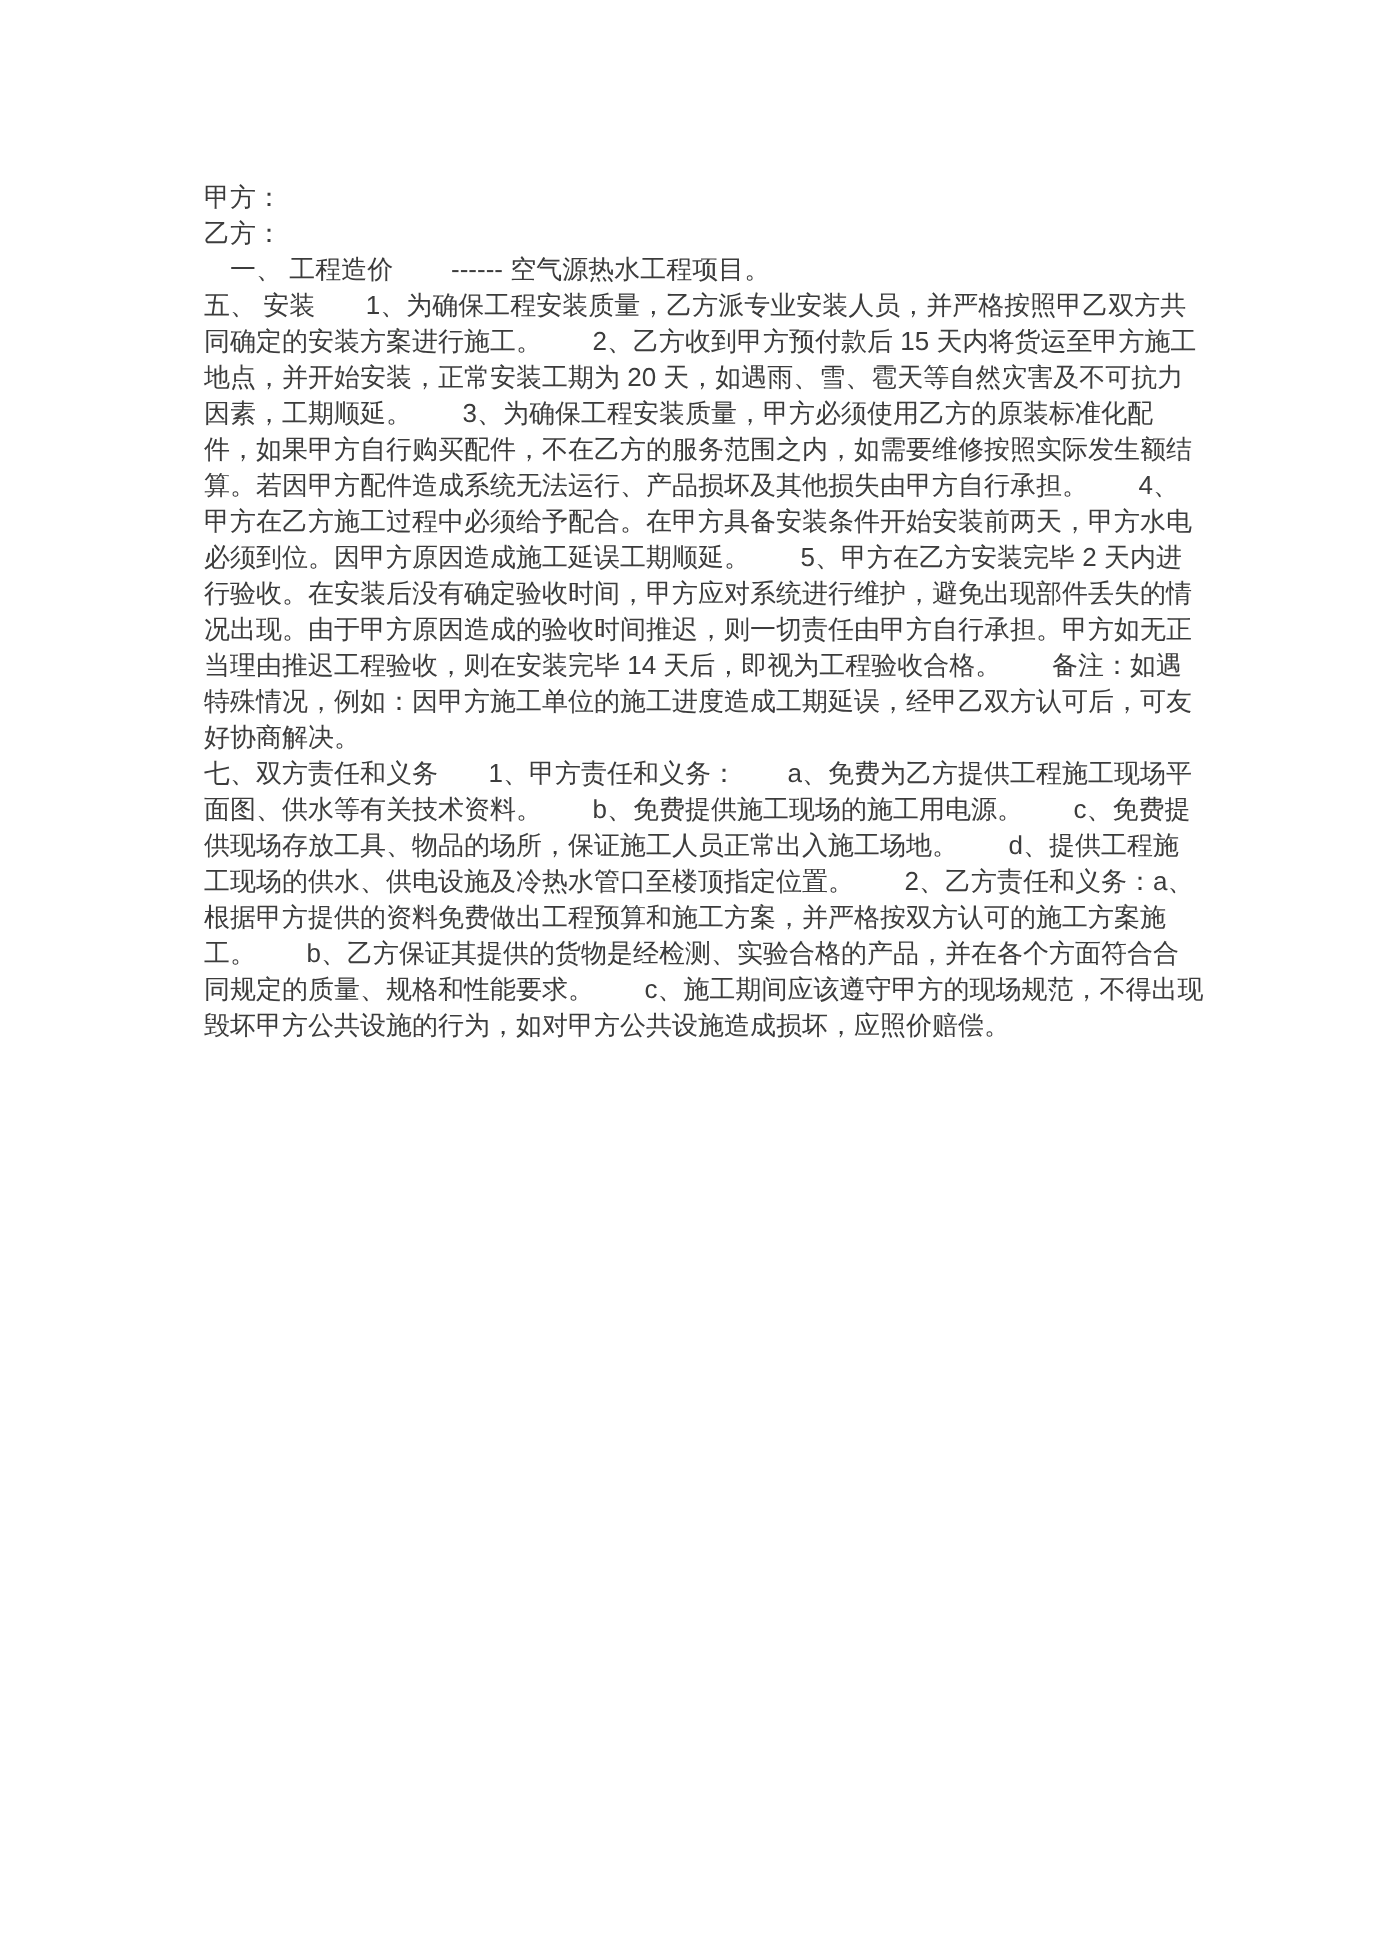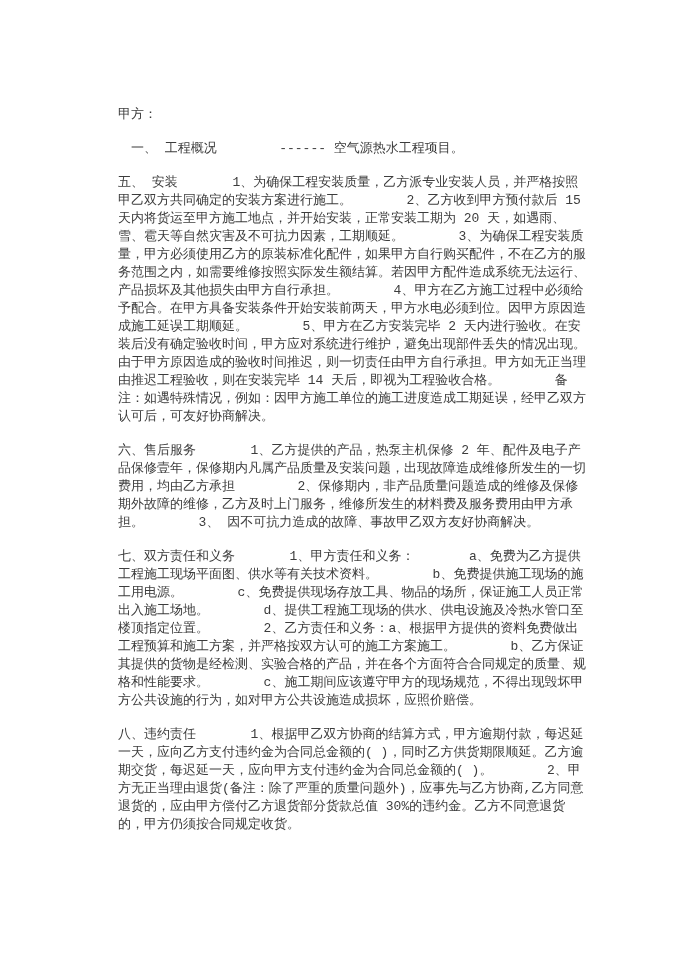--- a/index.html
+++ b/index.html
@@ -18,33 +18,31 @@
     left: 102px;
     top: 90px;
     width: 500px;
     font-family: "Liberation Sans", sans-serif;
     font-size: 13px;
     line-height: 18px;
     color: #3c3c3c;
     text-align: left;
   }
   .doc-page p {
-    margin: 16px;
+    margin: 0;
     padding: 0;
     white-space: pre-wrap;
     word-break: break-word;
-    font-family: Liberation Mono, monospace;
   }
   .doc-page p.indent {
     text-indent: 13px;
   }
 </style>
 </head>
 <body>
 
 <div class="doc-page">
   <p>甲方：</p>
-  <p class="indent">一、 工程概况        ------ 空气源热水工程项目。</p>
+  <p>乙方：</p>
+  <p class="indent">一、 工程造价        ------ 空气源热水工程项目。</p>
   <p>五、 安装       1、为确保工程安装质量，乙方派专业安装人员，并严格按照甲乙双方共同确定的安装方案进行施工。       2、乙方收到甲方预付款后 15 天内将货运至甲方施工地点，并开始安装，正常安装工期为 20 天，如遇雨、雪、雹天等自然灾害及不可抗力因素，工期顺延。       3、为确保工程安装质量，甲方必须使用乙方的原装标准化配件，如果甲方自行购买配件，不在乙方的服务范围之内，如需要维修按照实际发生额结算。若因甲方配件造成系统无法运行、产品损坏及其他损失由甲方自行承担。       4、甲方在乙方施工过程中必须给予配合。在甲方具备安装条件开始安装前两天，甲方水电必须到位。因甲方原因造成施工延误工期顺延。       5、甲方在乙方安装完毕 2 天内进行验收。在安装后没有确定验收时间，甲方应对系统进行维护，避免出现部件丢失的情况出现。由于甲方原因造成的验收时间推迟，则一切责任由甲方自行承担。甲方如无正当理由推迟工程验收，则在安装完毕 14 天后，即视为工程验收合格。       备注：如遇特殊情况，例如：因甲方施工单位的施工进度造成工期延误，经甲乙双方认可后，可友好协商解决。</p>
-  <p>六、售后服务       1、乙方提供的产品，热泵主机保修 2 年、配件及电子产品保修壹年，保修期内凡属产品质量及安装问题，出现故障造成维修所发生的一切费用，均由乙方承担        2、保修期内，非产品质量问题造成的维修及保修期外故障的维修，乙方及时上门服务，维修所发生的材料费及服务费用由甲方承担。       3、 因不可抗力造成的故障、事故甲乙双方友好协商解决。</p>
   <p>七、双方责任和义务       1、甲方责任和义务：       a、免费为乙方提供工程施工现场平面图、供水等有关技术资料。       b、免费提供施工现场的施工用电源。       c、免费提供现场存放工具、物品的场所，保证施工人员正常出入施工场地。       d、提供工程施工现场的供水、供电设施及冷热水管口至楼顶指定位置。       2、乙方责任和义务：a、根据甲方提供的资料免费做出工程预算和施工方案，并严格按双方认可的施工方案施工。       b、乙方保证其提供的货物是经检测、实验合格的产品，并在各个方面符合合同规定的质量、规格和性能要求。       c、施工期间应该遵守甲方的现场规范，不得出现毁坏甲方公共设施的行为，如对甲方公共设施造成损坏，应照价赔偿。</p>
-  <p>八、违约责任       1、根据甲乙双方协商的结算方式，甲方逾期付款，每迟延一天，应向乙方支付违约金为合同总金额的( )，同时乙方供货期限顺延。乙方逾期交货，每迟延一天，应向甲方支付违约金为合同总金额的( )。       2、甲方无正当理由退货(备注：除了严重的质量问题外)，应事先与乙方协商,乙方同意退货的，应由甲方偿付乙方退货部分货款总值 30%的违约金。乙方不同意退货的，甲方仍须按合同规定收货。</p>
 </div>
 
 </body></html>

